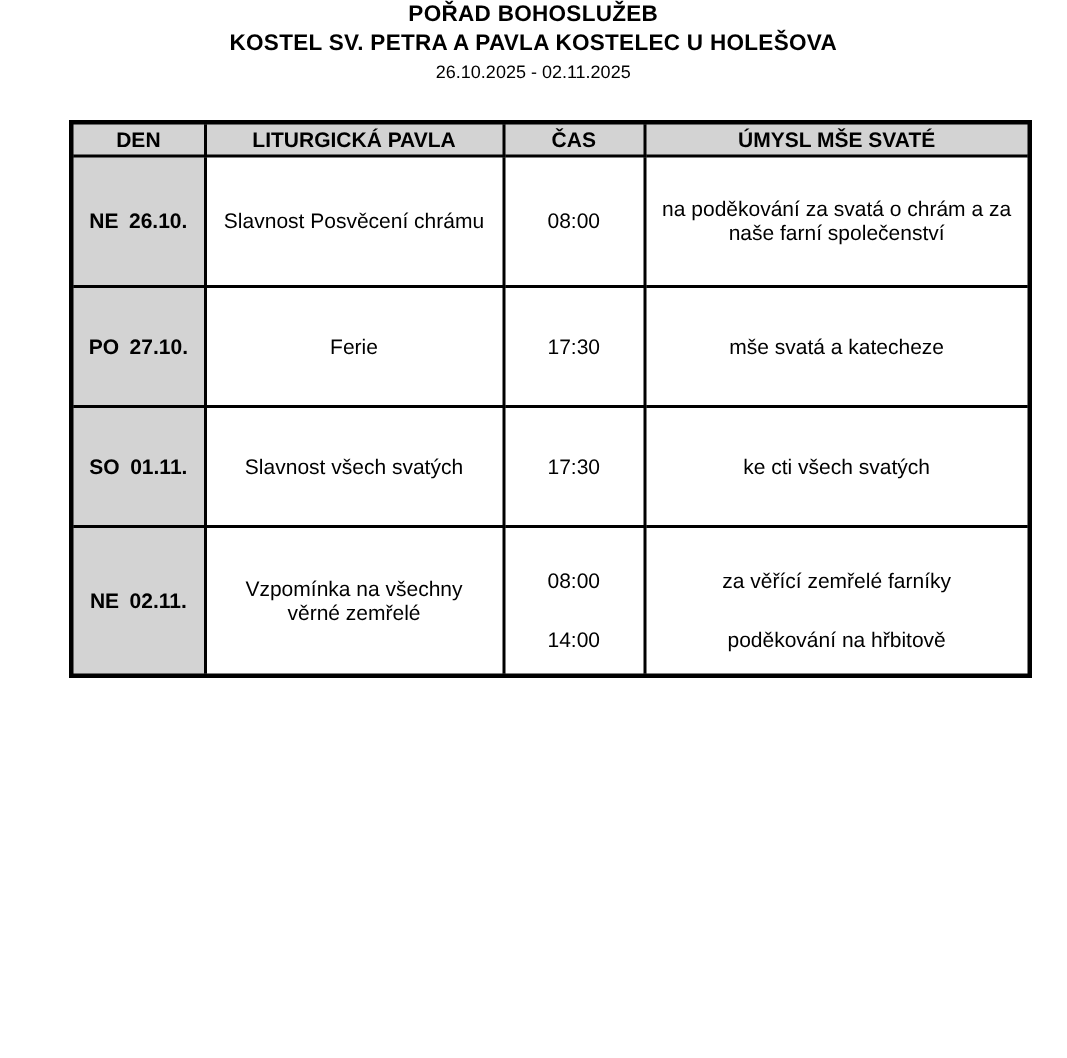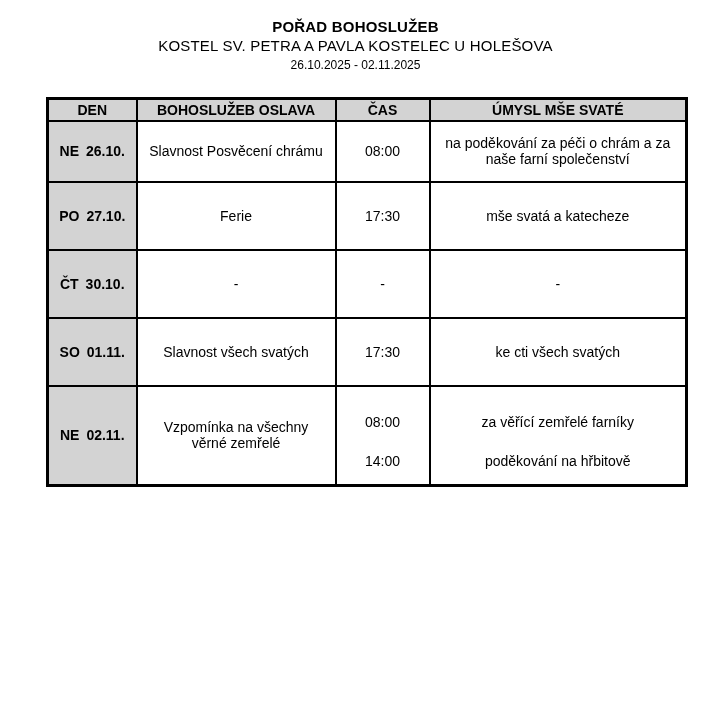--- a/index.html
+++ b/index.html
@@ -5,31 +5,30 @@
   * { margin: 0; padding: 0; box-sizing: border-box; }
   html, body {
     width: 711px; height: 705px;
     background: #ffffff;
     font-family: "Liberation Sans", sans-serif;
     color: #000000;
     overflow: hidden;
   }
   .page-header {
     text-align: center;
-    padding-top: 17px;
   }
   .page-header .title {
     font-size: 15px;
     font-weight: bold;
     line-height: 19px;
     letter-spacing: 0.2px;
   }
   .page-header .subtitle {
     font-size: 15px;
-    font-weight: normal;
+    font-weight: bold;
     line-height: 19px;
     letter-spacing: 0.2px;
   }
   .page-header .daterange {
     font-size: 12px;
     font-weight: normal;
     line-height: 21px;
   }
   table.schedule {
     border-collapse: collapse;
@@ -52,22 +51,22 @@
     height: 22px;
     padding: 1px 2px;
   }
   td.day-cell {
     background: #d3d3d3;
     font-weight: bold;
     padding: 2px 2px;
     white-space: nowrap;
   }
   td.day-cell .day-abbrev { margin-right: 7px; }
-  tr.row { height: 68px; }
-  tr.row-first { height: 61px; }
+  tr.row { height: 80px; }
+  tr.row-first { height: 87px; }
   tr.row-last { height: 100px; }
   td.stack-cell { padding: 0 7px; }
   .stack {
     display: flex;
     flex-direction: column;
     justify-content: center;
     gap: 23px;
     padding-top: 12px;
     height: 100%;
   }
@@ -85,43 +84,37 @@
 <table class="schedule">
   <colgroup>
     <col style="width:89px">
     <col style="width:199px">
     <col style="width:94px">
     <col style="width:257px">
   </colgroup>
   <thead>
     <tr>
       <th>DEN</th>
-      <th>BOHOSLUŽEB OSLAVA</th>
+      <th>LITURGICKÁ PAVLA</th>
       <th>ČAS</th>
       <th>ÚMYSL MŠE SVATÉ</th>
     </tr>
   </thead>
   <tbody>
     <tr class="row row-first">
       <td class="day-cell"><span class="day-abbrev">NE</span><span>26.10.</span></td>
       <td>Slavnost Posvěcení chrámu</td>
       <td>08:00</td>
-      <td>na poděkování za péči o chrám a za naše farní společenství</td>
+      <td>na poděkování za svatá o chrám a za naše farní společenství</td>
     </tr>
     <tr class="row">
       <td class="day-cell"><span class="day-abbrev">PO</span><span>27.10.</span></td>
       <td>Ferie</td>
       <td>17:30</td>
       <td>mše svatá a katecheze</td>
-    </tr>
-    <tr class="row">
-      <td class="day-cell"><span class="day-abbrev">ČT</span><span>30.10.</span></td>
-      <td>-</td>
-      <td>-</td>
-      <td>-</td>
     </tr>
     <tr class="row">
       <td class="day-cell"><span class="day-abbrev">SO</span><span>01.11.</span></td>
       <td>Slavnost všech svatých</td>
       <td>17:30</td>
       <td>ke cti všech svatých</td>
     </tr>
     <tr class="row row-last">
       <td class="day-cell"><span class="day-abbrev">NE</span><span>02.11.</span></td>
       <td>Vzpomínka na všechny věrné zemřelé</td>

